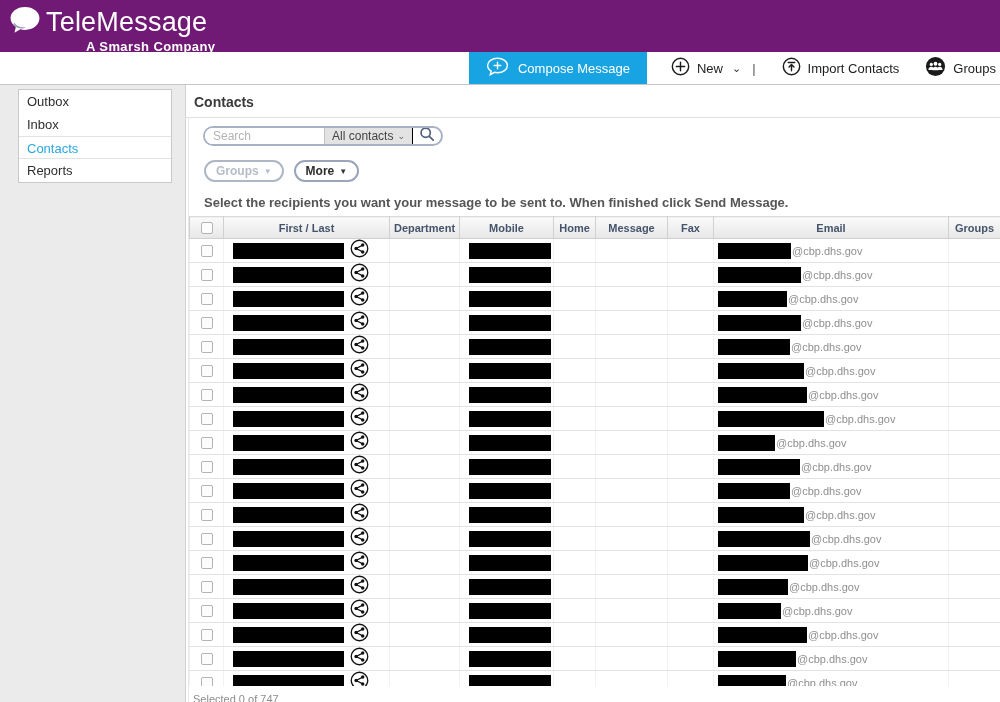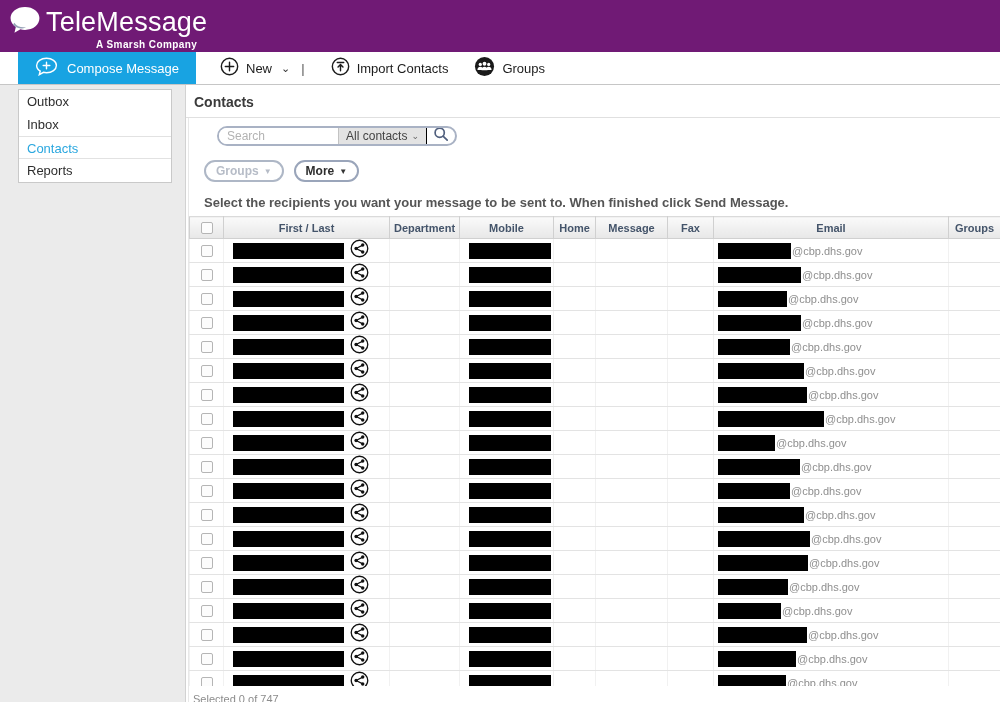--- a/index.html
+++ b/index.html
@@ -4,24 +4,24 @@
 <style>
   * { box-sizing: border-box; margin: 0; padding: 0; }
   html,body { width:1000px; height:702px; overflow:hidden; }
   body { font-family:"Liberation Sans", sans-serif; background:#ebebeb; }
 
   
   .top-header { height:52px; background:#701a75; position:relative; }
   .logo-block { position:absolute; left:8px; top:5px; }
   .brand-line { display:flex; align-items:center; gap:4px; }
   .brand-name { color:#fff; font-size:27px; letter-spacing:.2px; }
-  .tagline { color:#fff; font-size:10px; font-weight:bold; letter-spacing:.4px; margin:-1px 0 0 78px;text-align:center; }
+  .tagline { color:#fff; font-size:13px; font-weight:bold; letter-spacing:.4px; margin:-1px 0 0 78px; }
 
   
-  .toolbar { height:33px; background:#fff; border-bottom:1px solid #c6c6c6; display:flex; align-items:stretch; padding-left:18px; }
+  .toolbar { height:33px; background:#fff; border-bottom:1px solid #c6c6c6; display:flex; align-items:stretch; padding-left:18px;justify-content:flex-end; }
   .compose-btn { background:#18a3e2; color:#fff; display:flex; align-items:center; gap:9px; padding:0 17px; font-size:13px; cursor:pointer; }
   .tb-item { display:flex; align-items:center; gap:7px; padding:0 4px; font-size:13px; color:#1c1c1c; cursor:pointer; }
   .tb-send { margin-left:3px; }
   .tb-new { margin-left:20px; }
   .tb-import { margin-left:18px; }
   .tb-groups { margin-left:18px; }
   .chev { font-size:11px; color:#333; margin-left:2px; }
   .pipe { color:#555; margin-left:4px; font-size:13px; }
 
   
@@ -29,21 +29,21 @@
   .left-col { width:185px; background:#ebebeb; flex:none; }
   .sidebar { margin:4px 0 0 18px; width:154px; background:#fff; border:1px solid #c9c9c9; }
   .sb-item { height:23px; line-height:23px; padding-left:8px; font-size:13px; color:#2e2e2e; cursor:pointer; }
   .sb-item.active { color:#2aa7df; border-top:1px solid #e2e2e2; border-bottom:1px solid #e2e2e2; }
 
   .main { flex:1; background:#fff; border-left:1px solid #d2d2d2; overflow:hidden; }
   .page-title { font-size:14px; font-weight:bold; color:#3a3a3a; padding:9px 0 7px 8px; border-bottom:1px solid #e0e0e0; }
   .content { border-left:1px solid #e8e8e8; margin-left:2px; padding-top:8px; }
 
   
-  .search-row { margin-left:28px; }
+  .search-row { margin-left:14px; }
   .search-pill { width:240px; height:20px; border:2px solid #a9b2c4; border-radius:12px; display:flex; align-items:stretch; overflow:hidden; background:#fff; }
   .search-input { flex:1; border:none; outline:none; font-size:12px; color:#333; padding:0 8px; font-family:"Liberation Sans",sans-serif; min-width:0; }
   .search-input::placeholder { color:#b3b3b3; }
   .filter-seg { background:#e3e3e3; border-left:1px solid #c3c3c3; border-right:1px solid #000000; display:flex; align-items:center; gap:4px; padding:0 7px; font-size:12px; color:#444; cursor:pointer; white-space:nowrap; }
   .filter-chev { font-size:9px; color:#666; }
   .mag-seg { display:flex; align-items:center; padding:0 6px; cursor:pointer; }
 
   
   .btn-row { margin:14px 0 0 15px; display:flex; gap:10px; }
   .pill-btn { border:2px solid #9aa5ba; border-radius:11px; background:#fff; font-size:12px; font-weight:bold; padding:2px 10px; display:flex; align-items:center; gap:5px; cursor:pointer; font-family:"Liberation Sans",sans-serif; }

